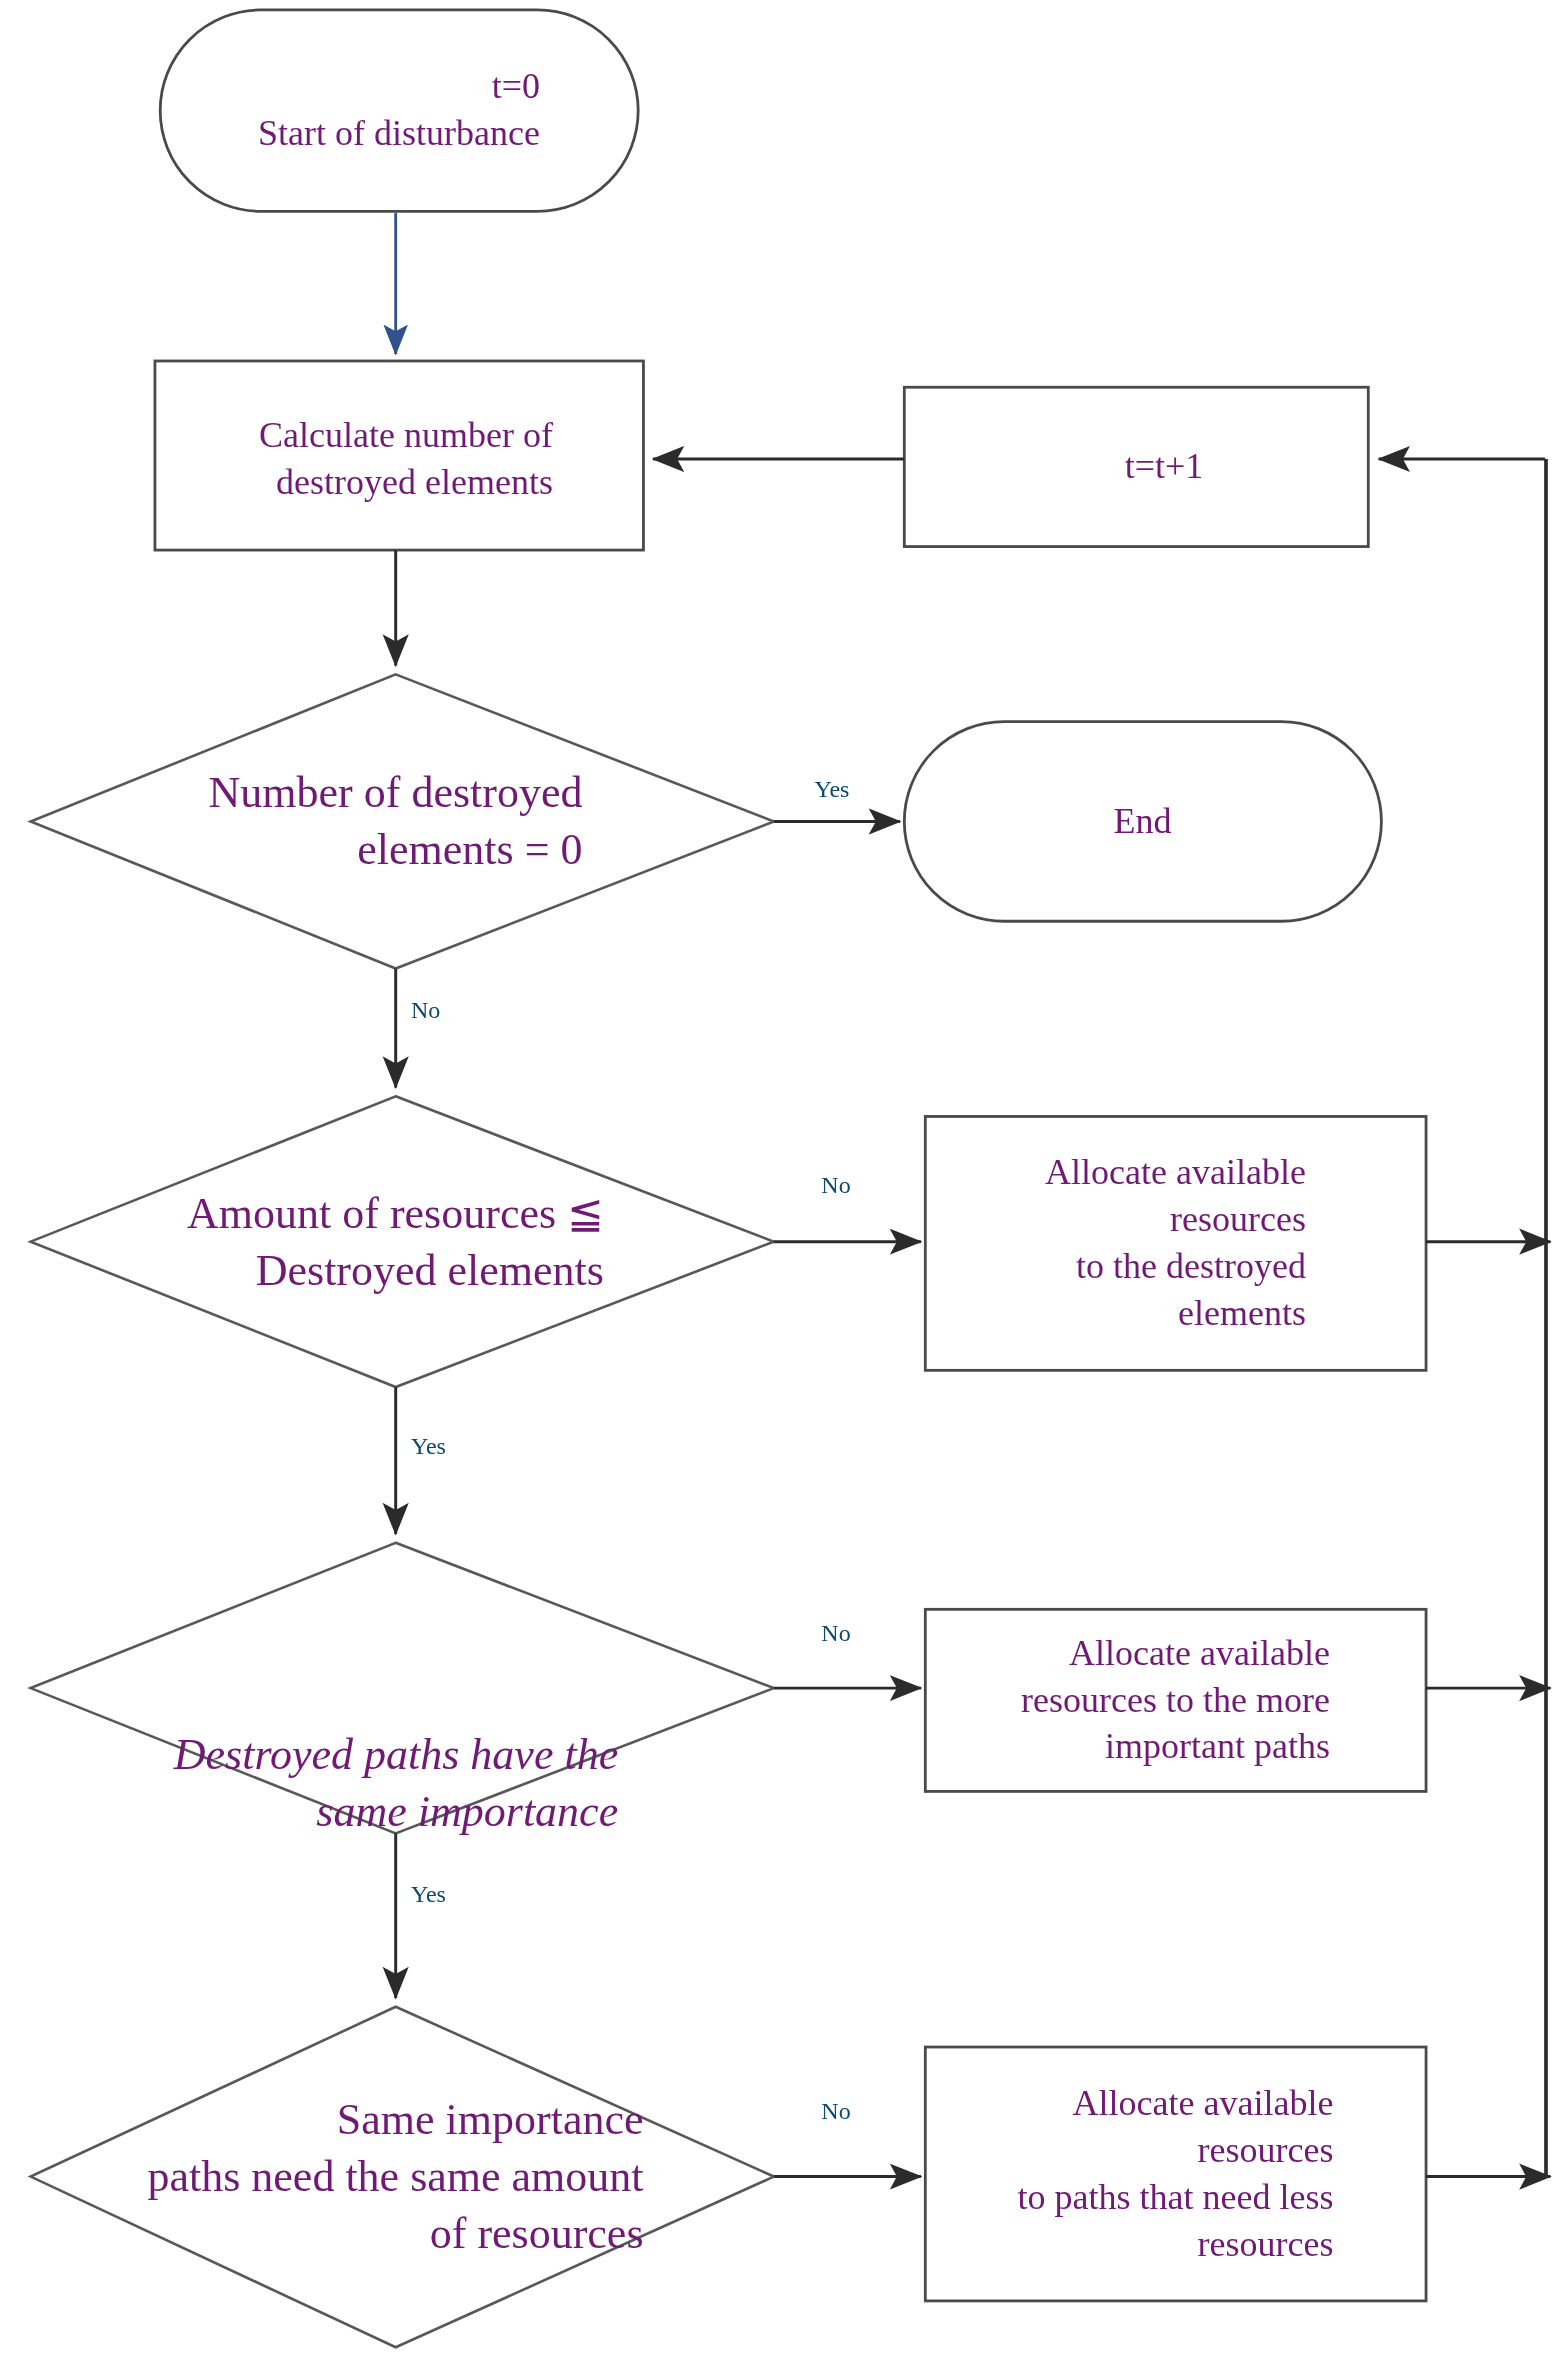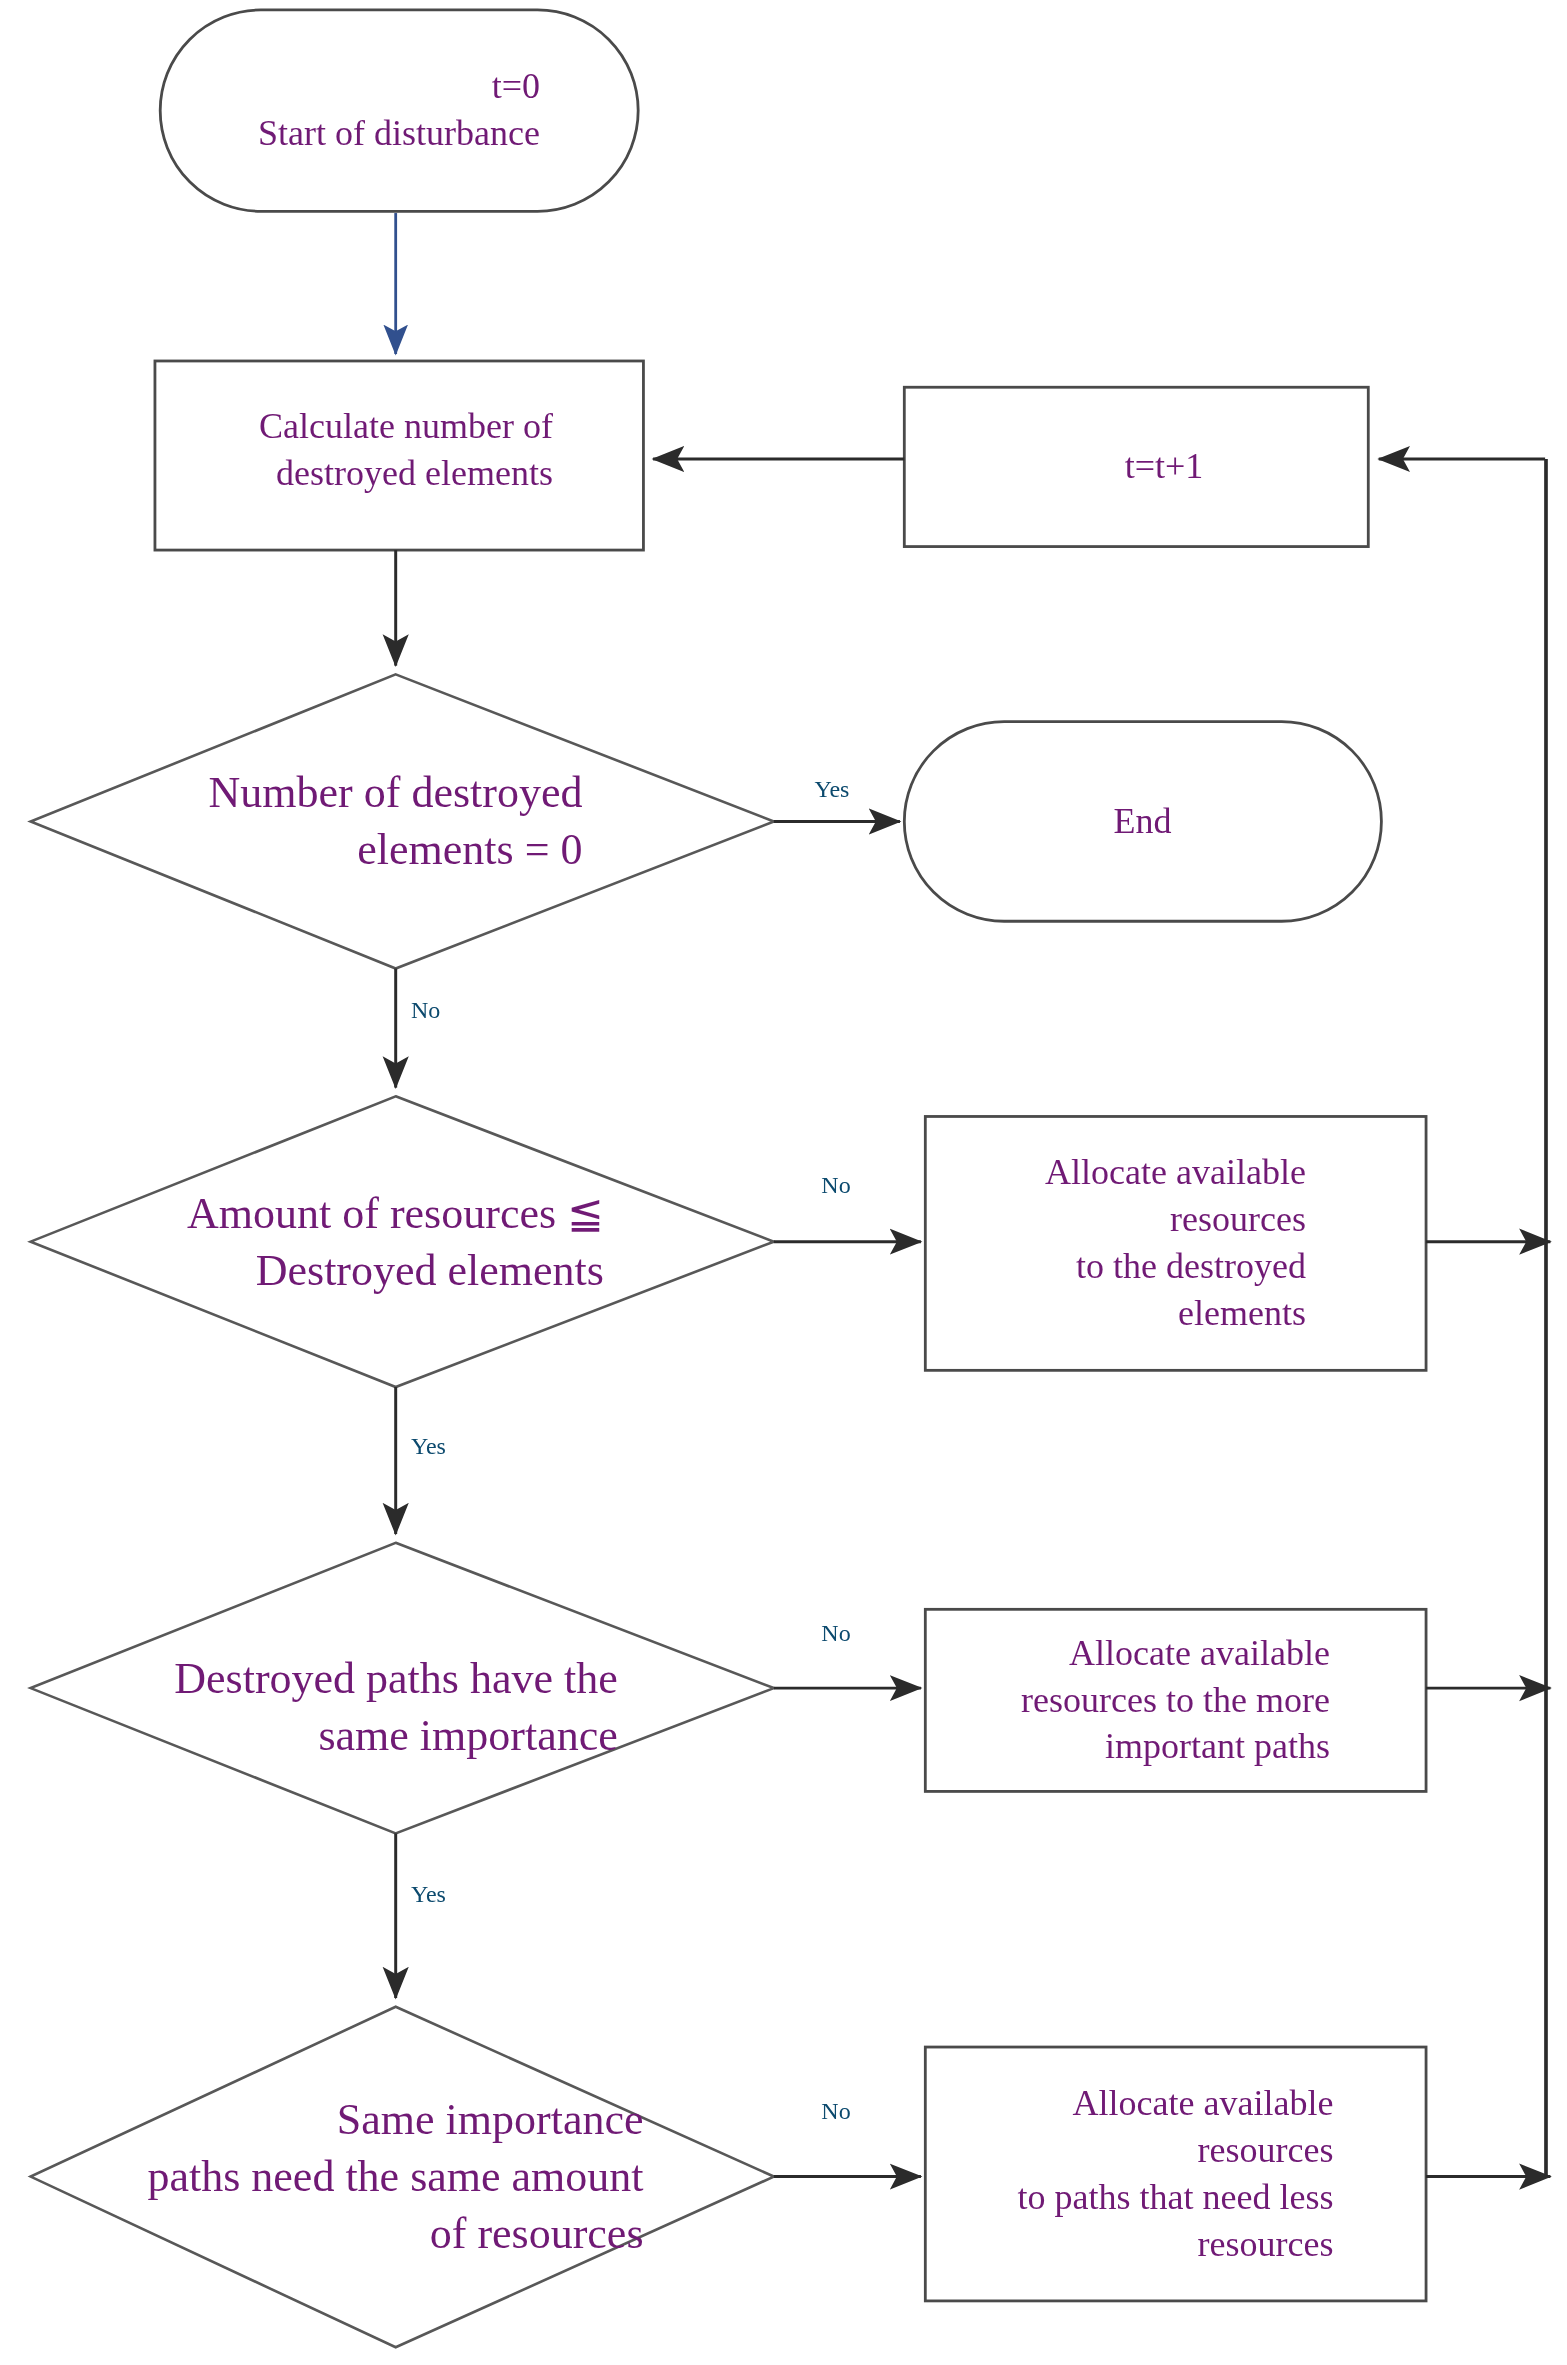--- a/index.html
+++ b/index.html
@@ -118,39 +118,39 @@
     <rect class="shape-stroke" x="1057" y="2338" width="572" height="290"></rect>
 
     <path class="conn" d="M 1629 2486 L 1771 2486" marker-end="url(#arrow)"></path>
 
     <path class="conn-bus" d="M 1766 524 L 1766 2486"></path>
   </svg>
 
   <div class="node-label lbl-terminal" style="left:160px; top:9.6px; width:478px; height:201px;">t=0
 Start of disturbance</div>
 
-  <div class="node-label lbl-process" style="left:155px; top:355px; width:502px; height:189px;">Calculate number of
+  <div class="node-label lbl-process" style="left:155px; top:364px; width:502px; height:189px;">Calculate number of
 destroyed elements</div>
 
   <div class="node-label lbl-process" style="left:904px; top:387px; width:464px; height:159px;padding-left:28px;">t=t+1</div>
 
   <div class="node-label lbl-decision" style="left:84px; top:742px; width:623px; height:158px;">Number of  destroyed
 elements = 0</div>
 
   <div class="node-label lbl-decision" style="left:70px; top:1163px; width:651px; height:158px;">Amount of resources ≦
 Destroyed elements</div>
 
   <div class="node-label lbl-terminal" style="left:904px; top:721px; width:477px; height:200px;">End</div>
 
   <div class="node-label lbl-process" style="left:925px; top:1116px; width:501px; height:254px;">Allocate available
 resources
 to the destroyed
 elements</div>
 
-  <div class="node-label lbl-decision" style="left:58px; top:1628px; width:676px; height:158px;">Destroyed paths have the
+  <div class="node-label lbl-decision" style="left:58px; top:1704px; width:676px; height:158px;font-style:italic;">Destroyed paths have the
 same importance</div>
 
   <div class="node-label lbl-process" style="left:925px; top:1609px; width:501px; height:182px;">Allocate available
 resources to the  more
 important paths</div>
 
   <div class="node-label lbl-decision" style="left:35px; top:2073px; width:721px; height:207px;">Same importance
 paths need the same amount
 of resources</div>
 

